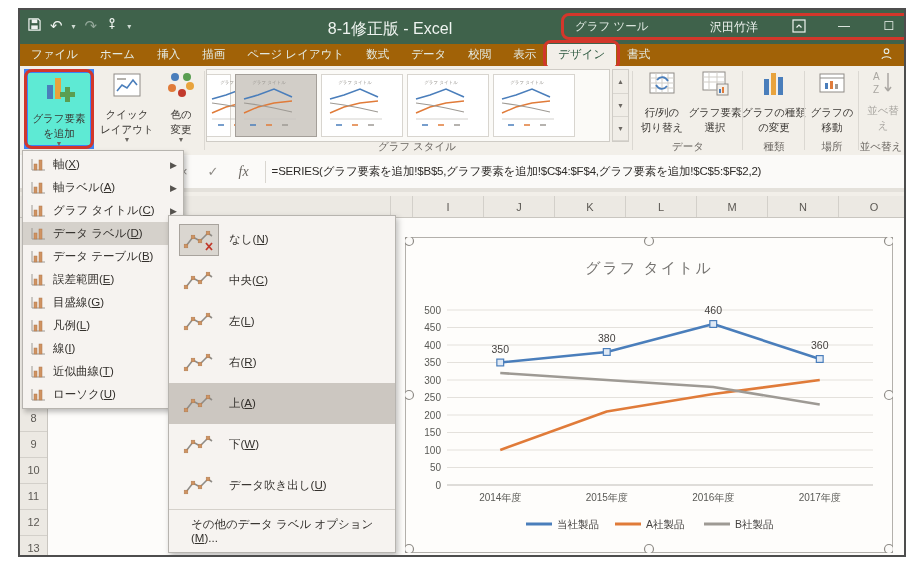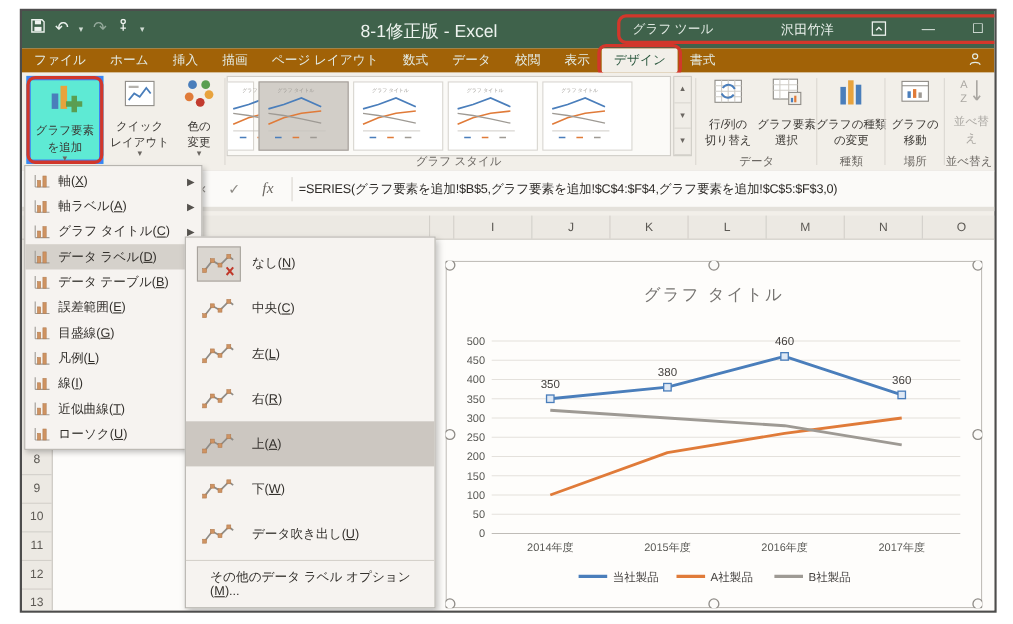--- a/index.html
+++ b/index.html
@@ -287,21 +287,21 @@
     </div>
     <div class="grplbl" style="left:838px;width:46px">並べ替え</div>
   </div>
 
   <div class="fbar">
     <span style="width:150px"></span>
     <span class="fico">×</span>
     <span class="fico">✓</span>
     <span class="fico fx">fx</span>
     <span class="fsep"></span>
-    <span class="formula">=SERIES(グラフ要素を追加!$B$5,グラフ要素を追加!$C$4:$F$4,グラフ要素を追加!$C$5:$F$3,0)</span>
+    <span class="formula">=SERIES(グラフ要素を追加!$B$5,グラフ要素を追加!$C$4:$F$4,グラフ要素を追加!$C$5:$F$2,2)</span>
   </div>
 
   <div class="colheaders">
       <div class="chcell" style="left: 370px; width: 22px;"></div>
       <div class="chcell" style="left: 392px; width: 70px;">I</div>
       <div class="chcell" style="left: 463px; width: 70px;">J</div>
       <div class="chcell" style="left: 534px; width: 70px;">K</div>
       <div class="chcell" style="left: 605px; width: 70px;">L</div>
       <div class="chcell" style="left: 676px; width: 70px;">M</div>
       <div class="chcell" style="left: 747px; width: 70px;">N</div>

